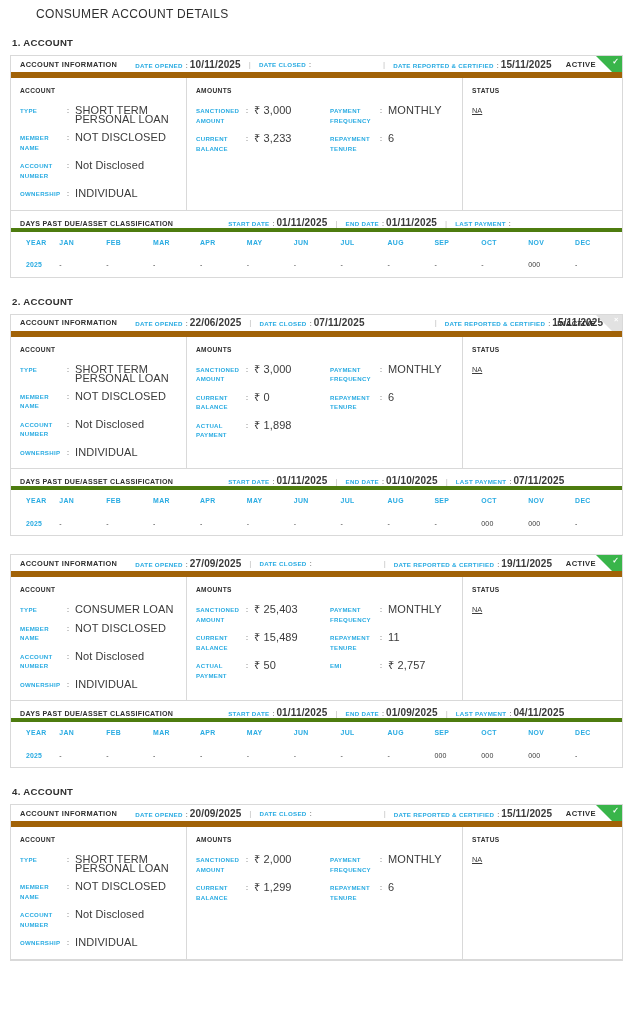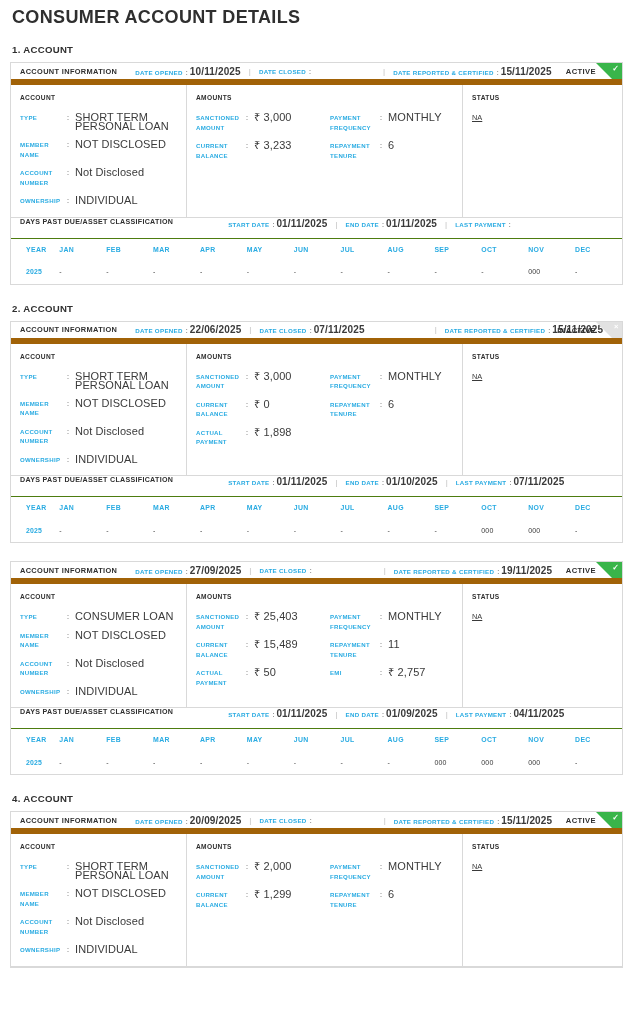--- a/index.html
+++ b/index.html
@@ -14,25 +14,26 @@
 
   body {
     width: 633px;
     min-height: 1018px;
     overflow: hidden;
     padding: 0 10px 0 10px;
   }
 
   
   .page-title {
-    font-size: 18px;
-    font-weight: bold;
+    font-size: 12px;
+    font-weight: normal;
     letter-spacing: 0.35px;
     color: #2f2f2f;
     padding: 7px 2px 0 2px;
+    margin-left: 24px;
   }
 
   
   .account-section { margin-top: 18px; }
   .account-section:first-of-type { margin-top: 16px; }
 
   .section-heading {
     font-size: 9.6px;
     font-weight: bold;
     letter-spacing: 0.3px;
@@ -200,24 +201,24 @@
 
   .status-na {
     font-size: 7.4px;
     color: #3a3a3a;
     text-decoration: underline;
   }
 
   
   .dpd-header {
     display: flex;
-    align-items: flex-start;
+    align-items: flex-end;
     height: 21px;
     padding-left: 9px;
-    border-bottom: 1px solid #4d7c0f;
+    border-bottom: 4px solid #4d7c0f;
     white-space: nowrap;
   }
   .dpd-title {
     font-size: 7.1px;
     font-weight: bold;
     letter-spacing: 0.3px;
     color: #2f2f2f;
   }
   .dpd-meta { display: flex; align-items: baseline; margin-left: 55px; }
 

